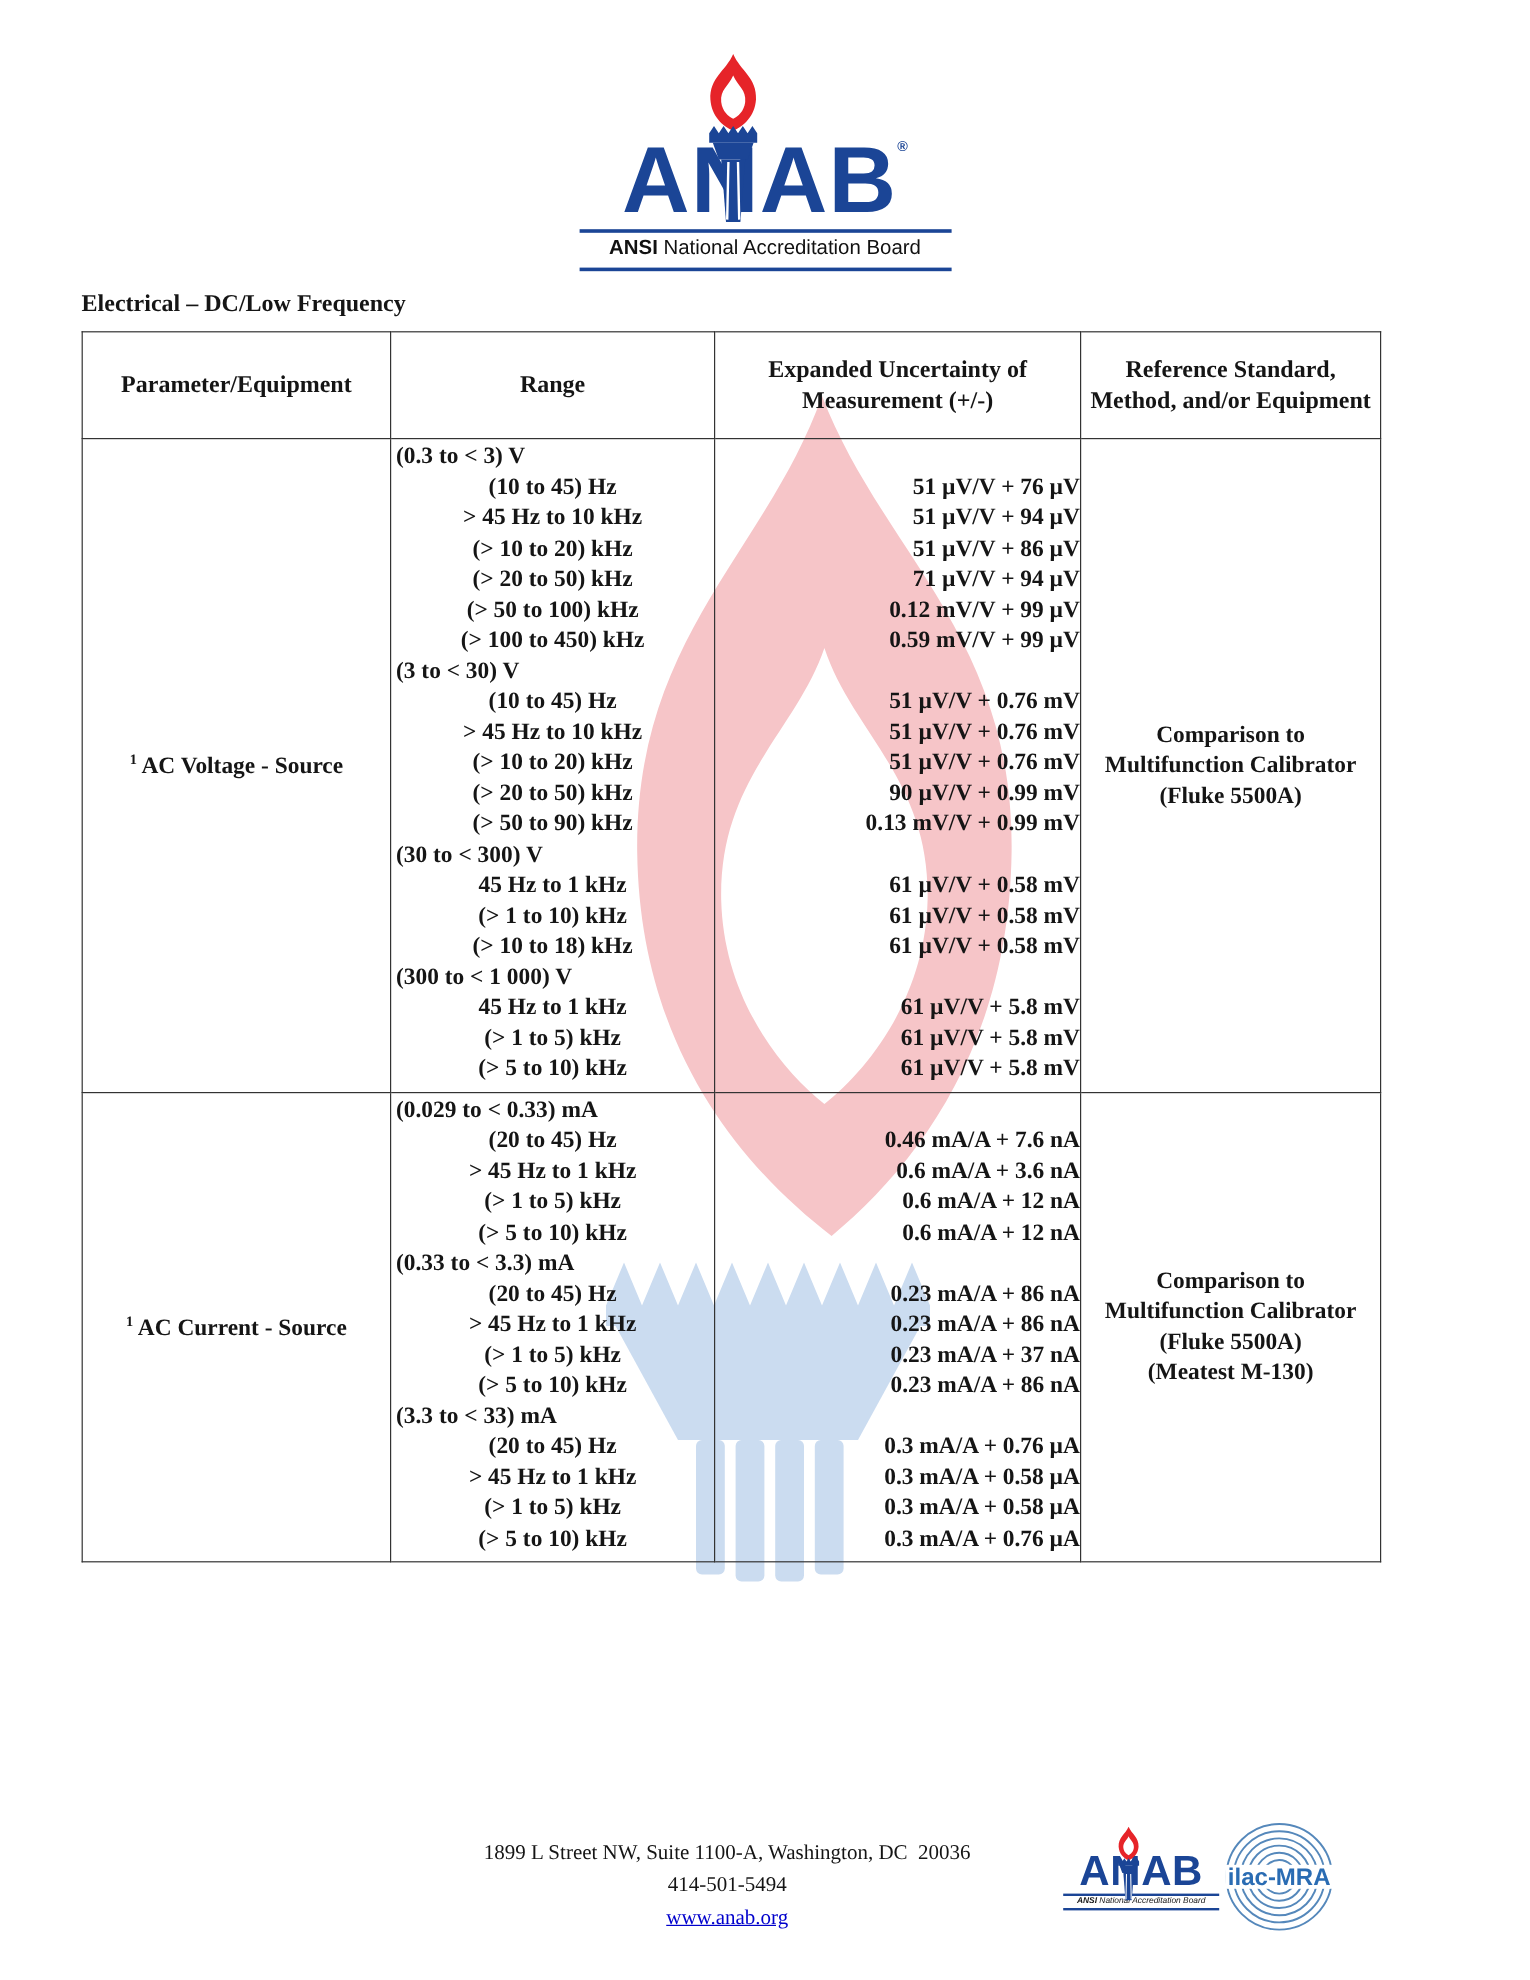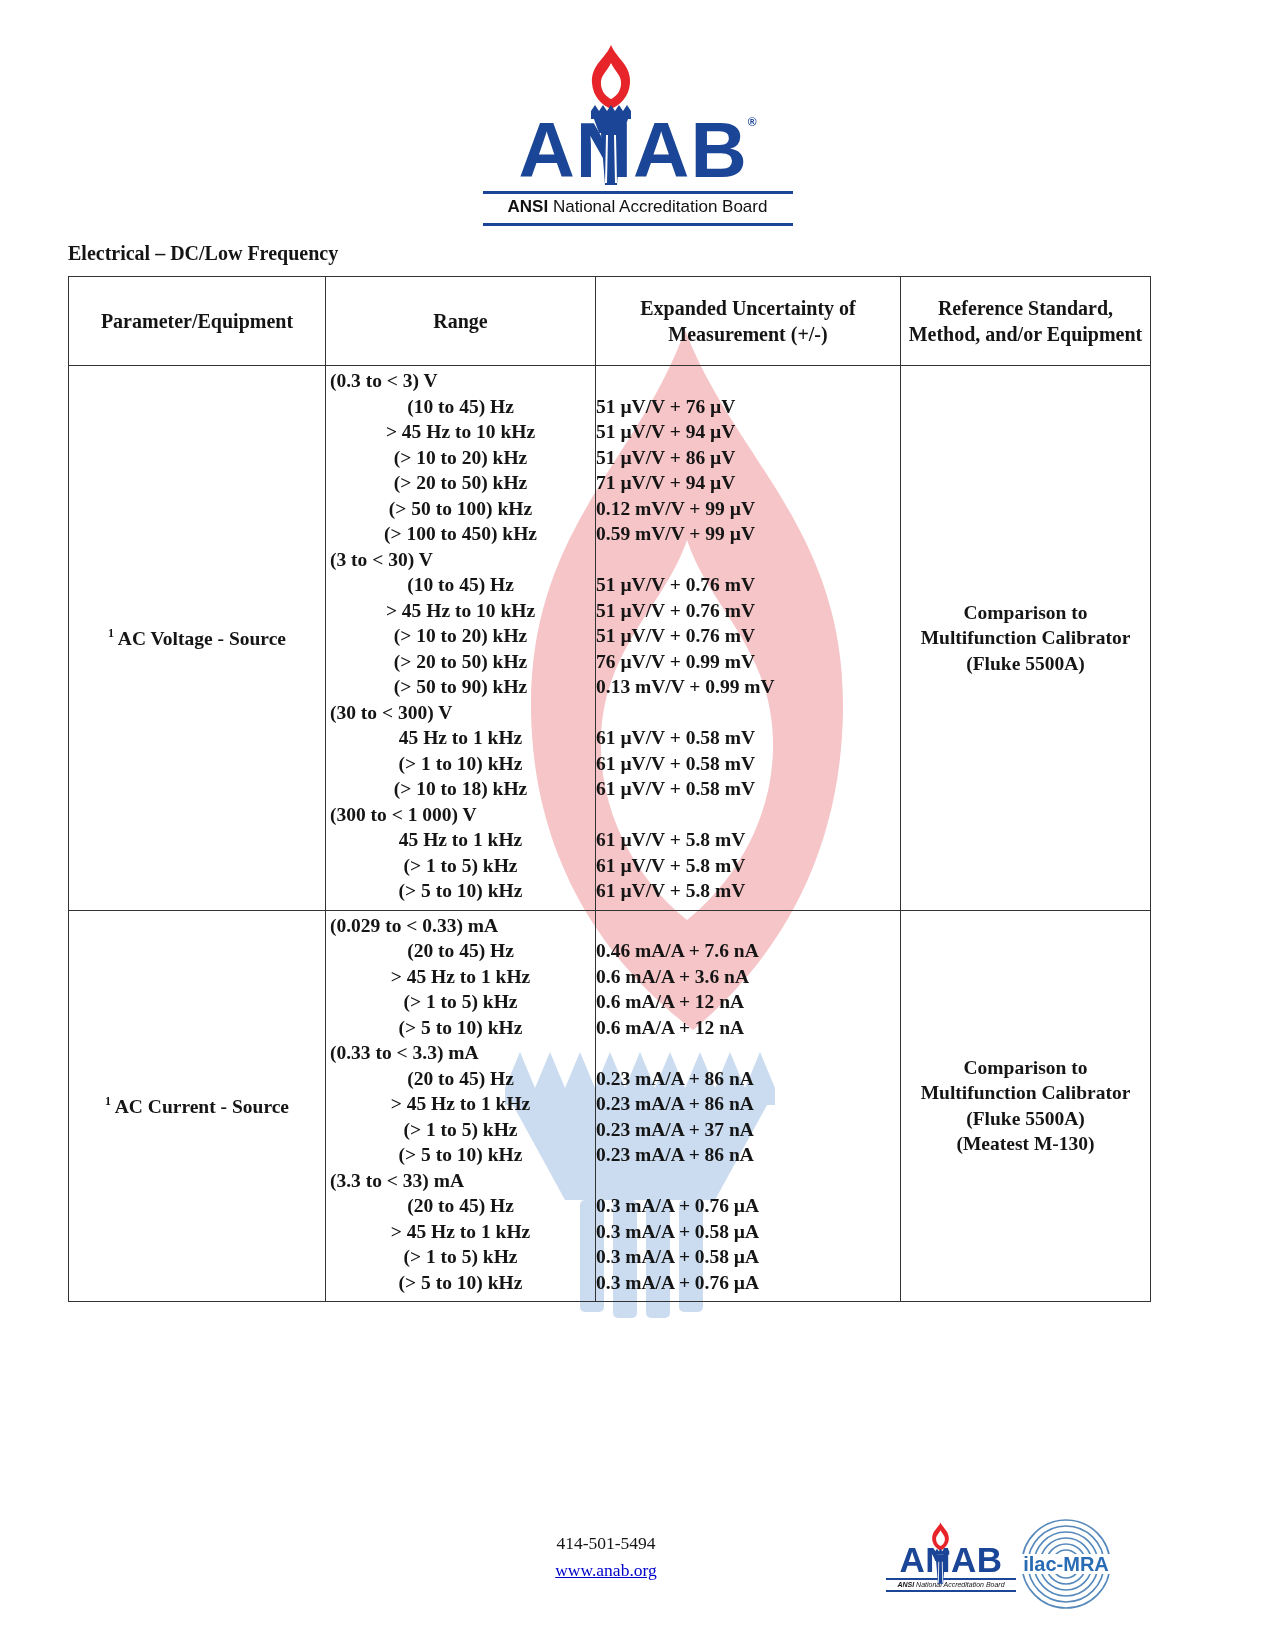--- a/index.html
+++ b/index.html
@@ -35,21 +35,21 @@
   table.scope th { font-size:20px; font-weight:bold; line-height:26px; height:84px;
                    text-align:center; vertical-align:middle; padding:2px 6px; }
   col.c1{width:257px;} col.c2{width:270px;} col.c3{width:305px;} col.c4{width:250px;}
   td.param-cell { text-align:center; vertical-align:middle; font-size:19.5px; }
   td.param-cell sup { font-size:12px; }
   td.host-cell { vertical-align:top; padding:2px 0 6px 0; }
   td.ref-cell { text-align:center; vertical-align:middle; font-size:19.5px; line-height:26px; }
   .line { height:25.5px; line-height:25.5px; font-size:19.5px; white-space:nowrap; overflow:visible; }
   .line.grp  { text-align:left; padding-left:4px; }
   .line.freq { text-align:center; }
-  .line.unc  { text-align:left; }
+  .line.unc  { text-align:right; }
 
   
   .scope-row { position:absolute; left:105px; top:1486px; width:1032px; z-index:2;
                display:flex; justify-content:space-between; font-size:16.5px; }
   .contact { position:absolute; left:0; top:1530px; width:1212px; z-index:2;
              text-align:center; font-size:17.5px; line-height:27px; }
   .contact a { color:#0000cc; }
 
   .mini-logo { position:absolute; left:886px; top:1522px; width:130px; z-index:2; text-align:center; }
   .mini-wordmark { position:relative; padding-top:22px; height:32px; }
@@ -149,21 +149,21 @@
               <div class="line unc">51 µV/V + 76 µV</div>
               <div class="line unc">51 µV/V + 94 µV</div>
               <div class="line unc">51 µV/V + 86 µV</div>
               <div class="line unc">71 µV/V + 94 µV</div>
               <div class="line unc">0.12 mV/V + 99 µV</div>
               <div class="line unc">0.59 mV/V + 99 µV</div>
               <div class="line unc">&nbsp;</div>
               <div class="line unc">51 µV/V + 0.76 mV</div>
               <div class="line unc">51 µV/V + 0.76 mV</div>
               <div class="line unc">51 µV/V + 0.76 mV</div>
-              <div class="line unc">76 µV/V + 0.99 mV</div>
+              <div class="line unc">90 µV/V + 0.99 mV</div>
               <div class="line unc">0.13 mV/V + 0.99 mV</div>
               <div class="line unc">&nbsp;</div>
               <div class="line unc">61 µV/V + 0.58 mV</div>
               <div class="line unc">61 µV/V + 0.58 mV</div>
               <div class="line unc">61 µV/V + 0.58 mV</div>
               <div class="line unc">&nbsp;</div>
               <div class="line unc">61 µV/V + 5.8 mV</div>
               <div class="line unc">61 µV/V + 5.8 mV</div>
               <div class="line unc">61 µV/V + 5.8 mV</div>
             </div>
@@ -223,20 +223,21 @@
               <div class="line ref">(Fluke 5500A)</div>
               <div class="line ref">(Meatest M-130)</div>
             </div>
           </td>
       </tr>
     </tbody>
   </table>
 
 
   <div class="contact">
+    <div>1899 L Street NW, Suite 1100-A, Washington, DC&nbsp; 20036</div>
     <div>414-501-5494</div>
     <div><a href="#">www.anab.org</a></div>
   </div>
 
   <div class="mini-logo">
     <div class="mini-wordmark">
       <span class="mini-anab">ANAB</span>
       <svg class="mini-torch" viewBox="0 0 48 140" aria-hidden="true">
         <path fill="#e62429" d="M24 0 C30 14 44 20 43 38 C42 52 33 60 24 64 C15 60 6 52 5 38 C4 20 18 14 24 0 Z"></path>
         <path fill="#ffffff" d="M24 18 C28 27 35 30 34 40 C33 48 28 52 24 54 C20 52 15 48 14 40 C13 30 20 27 24 18 Z"></path>

